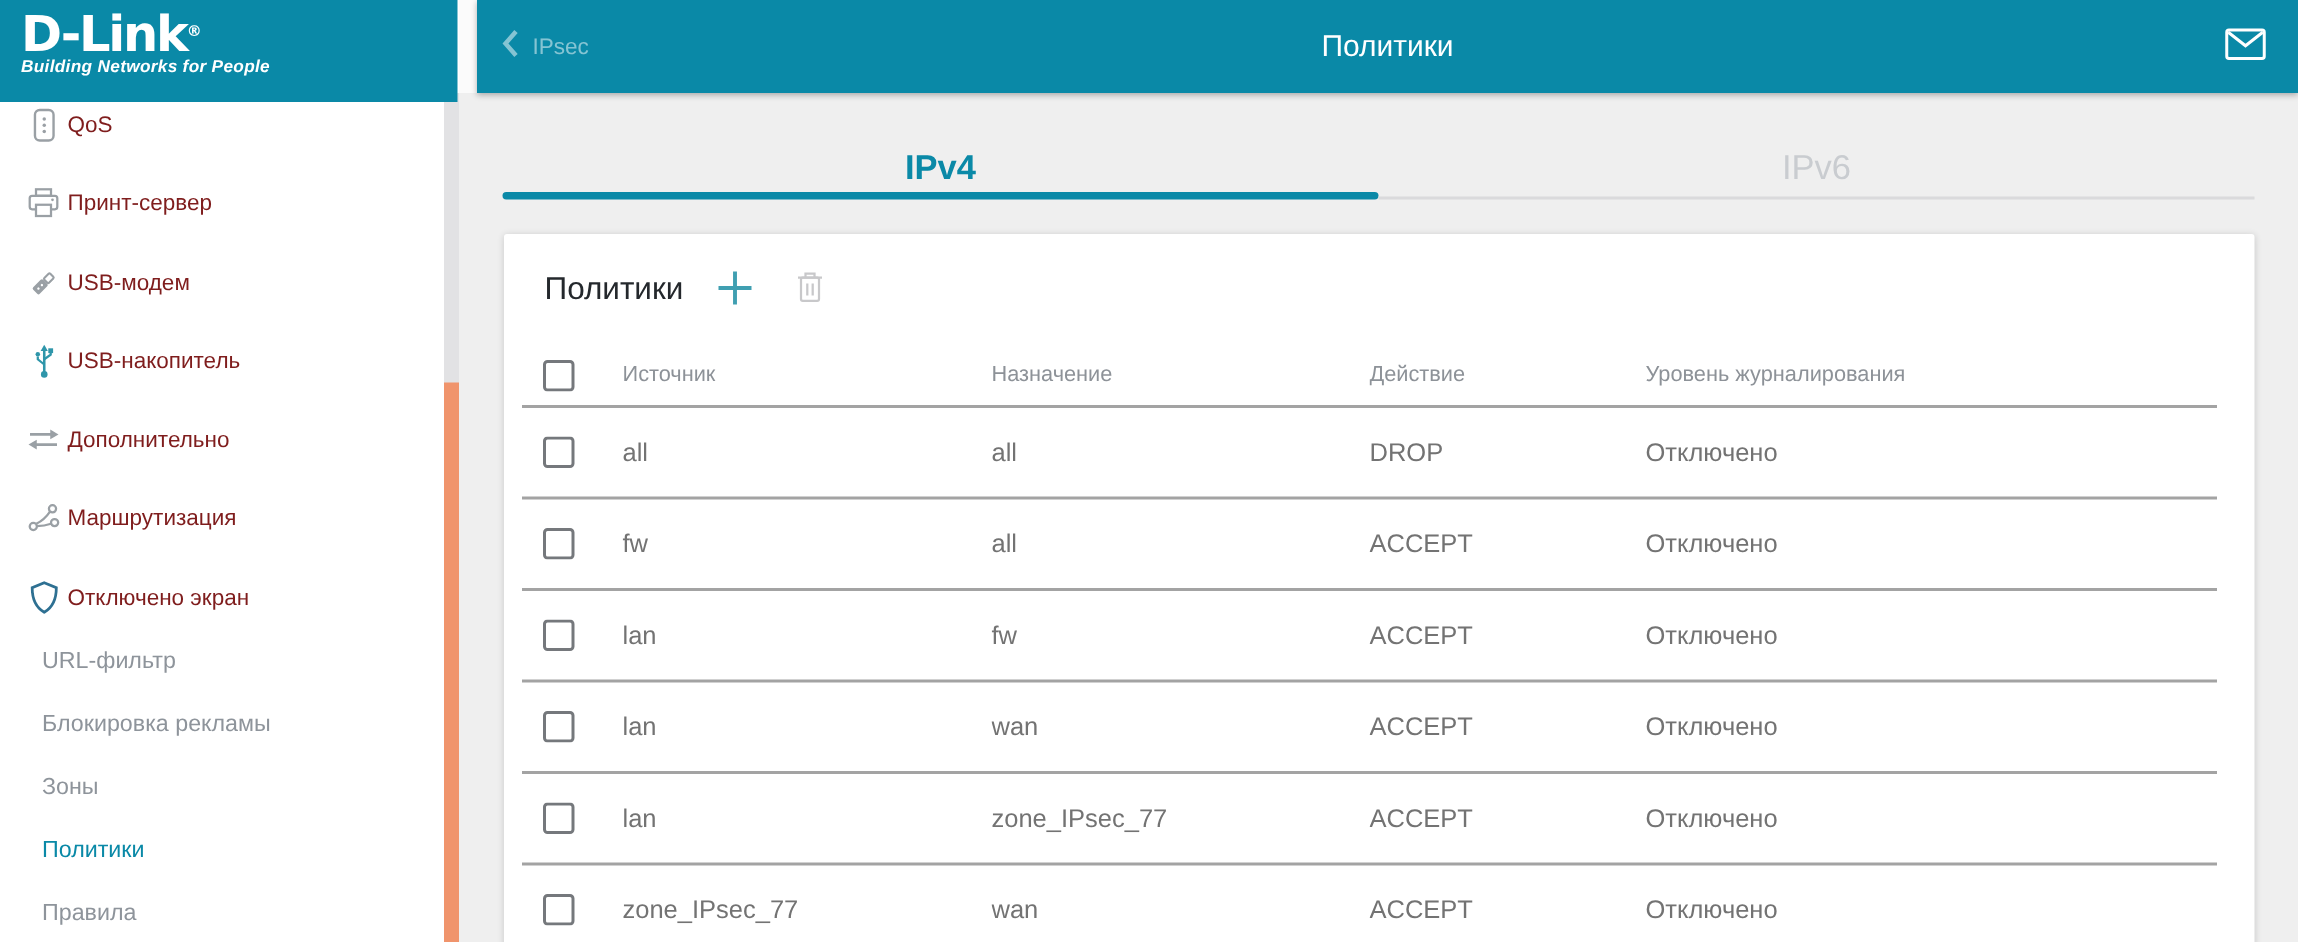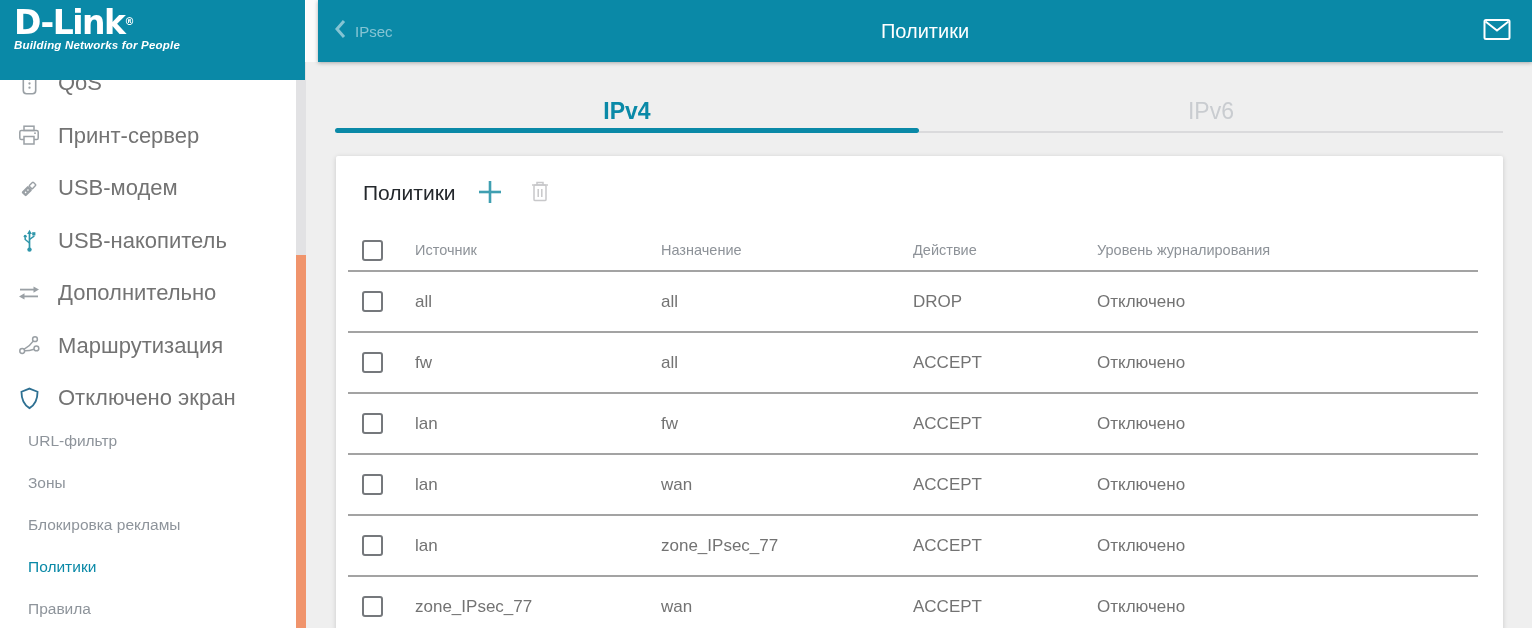--- a/index.html
+++ b/index.html
@@ -2,30 +2,30 @@
 <html><head>
 <meta charset="utf-8">
 <style>
   html,body{margin:0;padding:0;}
   body{
     width:1532px;height:628px;overflow:hidden;position:relative;
     background:#efefef;font-family:"Liberation Sans",sans-serif;
   }
   
   .sidebar{position:absolute;left:0;top:0;width:306px;height:628px;background:#ffffff;z-index:2;}
-  .logo{position:absolute;left:0;top:0;width:305px;height:80px;background:#0a89a7;color:#fff;
+  .logo{position:absolute;left:0;top:0;width:305px;height:68px;background:#0a89a7;color:#fff;
         padding:7px 0 0 14px;box-sizing:border-box;z-index:3;}
   .logo-word{font-size:33px;font-weight:800;letter-spacing:-1.5px;line-height:32px;
              font-family:"DejaVu Sans",sans-serif;}
   .reg{font-size:10px;vertical-align:top;position:relative;top:-1px;letter-spacing:0;}
   .logo-tag{font-size:11.5px;font-weight:700;letter-spacing:.2px;margin-top:0px;font-style:italic;}
   .nav{position:absolute;top:57px;left:0;right:10px;}
   .nav-item{height:52.5px;display:flex;align-items:center;cursor:pointer;}
   .nav-icon{width:26px;margin-left:16px;display:flex;justify-content:center;align-items:center;flex:none;}
-  .nav-label{margin-left:16px;font-size:22px;color:#737373;white-space:nowrap;}
+  .nav-label{margin-left:3px;font-size:15px;color:#7f1d1d;white-space:nowrap;}
   .nav-subs{margin-top:-5px;}
   .nav-sub{height:42px;display:flex;align-items:center;cursor:pointer;}
   .nav-sub .sub-label{margin-left:28px;font-size:15.5px;color:#8e949b;white-space:nowrap;}
   .nav-sub.active .sub-label{color:#0a89a7;}
   .scroll-track{position:absolute;right:0;top:62px;bottom:0;width:10px;background:#e2e2e4;cursor:pointer;}
   .scroll-thumb{position:absolute;left:0;right:0;top:193px;height:373px;background:#f0946c;cursor:grab;}
   .header-gap{position:absolute;left:305px;top:0;width:13px;height:62px;background:#fbfbfb;z-index:1;}
   
   .topbar{position:absolute;left:318px;right:0;top:0;height:62px;background:#0a89a7;
           display:flex;align-items:center;box-shadow:0 1px 4px rgba(0,0,0,.3);z-index:2;}
@@ -154,24 +154,24 @@
             </svg>
         </span>
         <span class="nav-label">Отключено экран</span>
       </div>
 
       <div class="nav-subs">
         <div class="nav-sub">
           <span class="sub-label">URL-фильтр</span>
         </div>
         <div class="nav-sub">
+          <span class="sub-label">Блокировка рекламы</span>
+        </div>
+        <div class="nav-sub">
           <span class="sub-label">Зоны</span>
-        </div>
-        <div class="nav-sub">
-          <span class="sub-label">Блокировка рекламы</span>
         </div>
         <div class="nav-sub active">
           <span class="sub-label">Политики</span>
         </div>
         <div class="nav-sub">
           <span class="sub-label">Правила</span>
         </div>
       </div>
     </nav>
 

